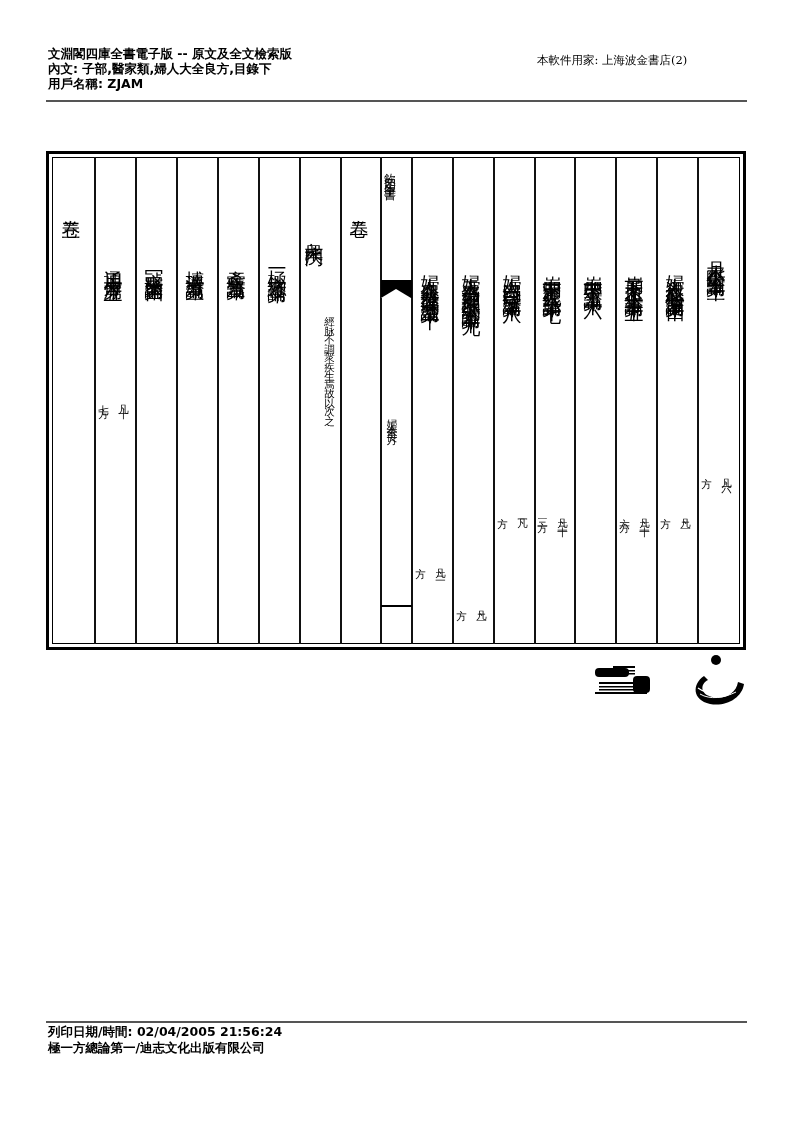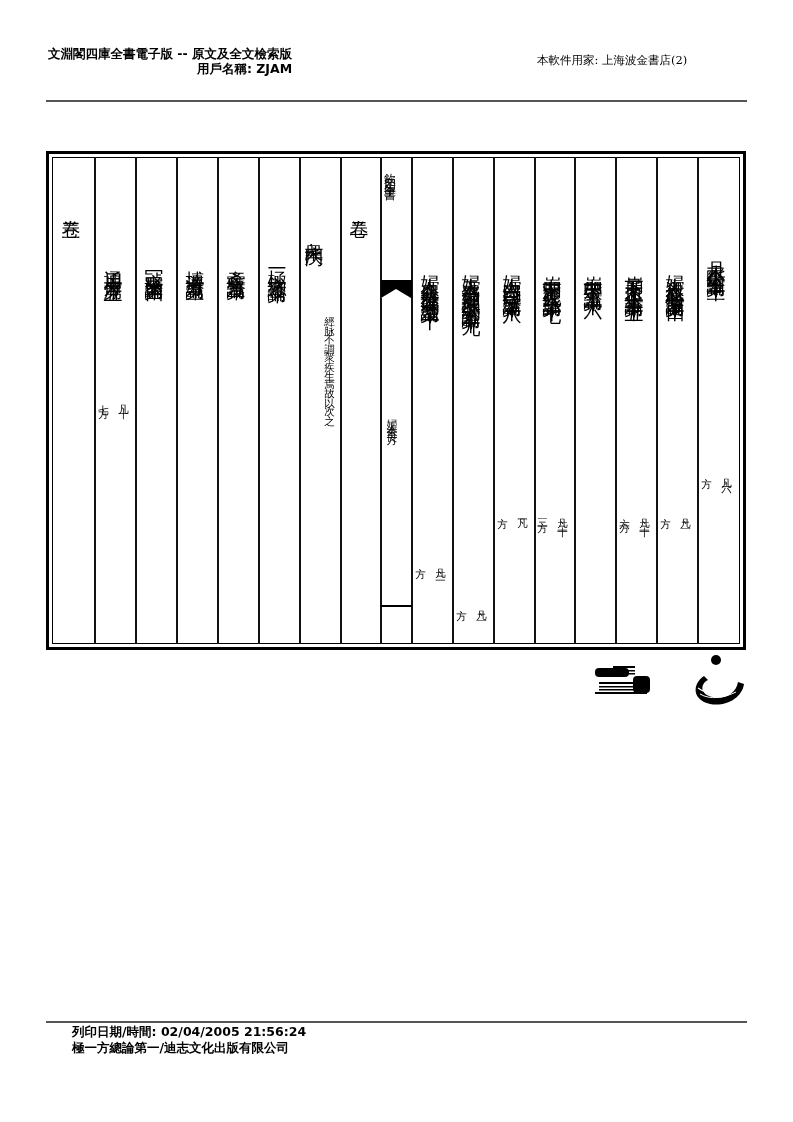--- a/index.html
+++ b/index.html
@@ -1,20 +1,20 @@
 <!DOCTYPE html>
 <html><head>
   <meta charset="utf-8">
   <style>
     html, body { margin: 0; padding: 0; background: #ffffff; }
     body { width: 793px; height: 1122px; position: relative; overflow: hidden;
            font-family: "DejaVu Serif", "Liberation Serif", serif; color: #000; }
 
     .hdr-left { position: absolute; left: 48px; top: 46px; font-family: "DejaVu Sans", "Liberation Sans", sans-serif;
-                font-weight: bold; font-size: 12.5px; line-height: 15px; text-align: right; }
+                font-weight: bold; font-size: 12.5px; line-height: 15px; }
     .hdr-right { position: absolute; left: 537px; top: 50px; font-family: "DejaVu Serif", "Liberation Serif", serif;
                  font-size: 11.5px; line-height: 21px; }
     .hdr-rule { position: absolute; left: 46px; width: 701px; top: 100px; height: 2px; background: #555; }
 
     .frame-outer { position: absolute; left: 46px; top: 151px; width: 700px; height: 499px;
                    border: 3px solid #000; box-sizing: border-box; }
     .frame-inner { position: absolute; left: 52px; top: 157px; width: 688px; height: 487px;
                    border: 1px solid #000; box-sizing: border-box; }
 
     .col-line { position: absolute; top: 157px; height: 487px; width: 1.5px; background: #111; }
@@ -29,27 +29,28 @@
     .fishtail { position: absolute; left: 381px; top: 280px; width: 31px; height: 18px; background: #000; }
     .fishtail::after { content: ""; position: absolute; left: 0; bottom: 0; width: 0; height: 0;
                        border-left: 15.5px solid transparent; border-right: 15.5px solid transparent;
                        border-bottom: 9px solid #fff; }
     .center-hline { position: absolute; left: 381px; top: 605px; width: 31px; height: 1.5px; background: #000; }
 
     .logo { position: absolute; top: 660px; }
 
     .ftr-rule { position: absolute; left: 46px; width: 701px; top: 1021px; height: 2px; background: #555; }
     .ftr { position: absolute; left: 48px; top: 1024px; font-family: "DejaVu Sans", "Liberation Sans", sans-serif;
-           font-weight: bold; font-size: 12.5px; line-height: 15.5px; margin-left: 24px; }
+           font-weight: bold; font-size: 12.5px; line-height: 15.5px; }
   </style>
 </head>
 <body>
 
 <div class="hdr-left">
   <div>文淵閣四庫全書電子版 -- 原文及全文檢索版</div>
+  <div>內文: 子部,醫家類,婦人大全良方,目錄下</div>
   <div>用戶名稱: ZJAM</div>
 </div>
 <div class="hdr-right">
   <div>本軟件用家: 上海波金書店(2)</div>
 </div>
 <div class="hdr-rule"></div>
 
 <div class="frame-outer"></div>
 <div class="frame-inner"></div>
 

